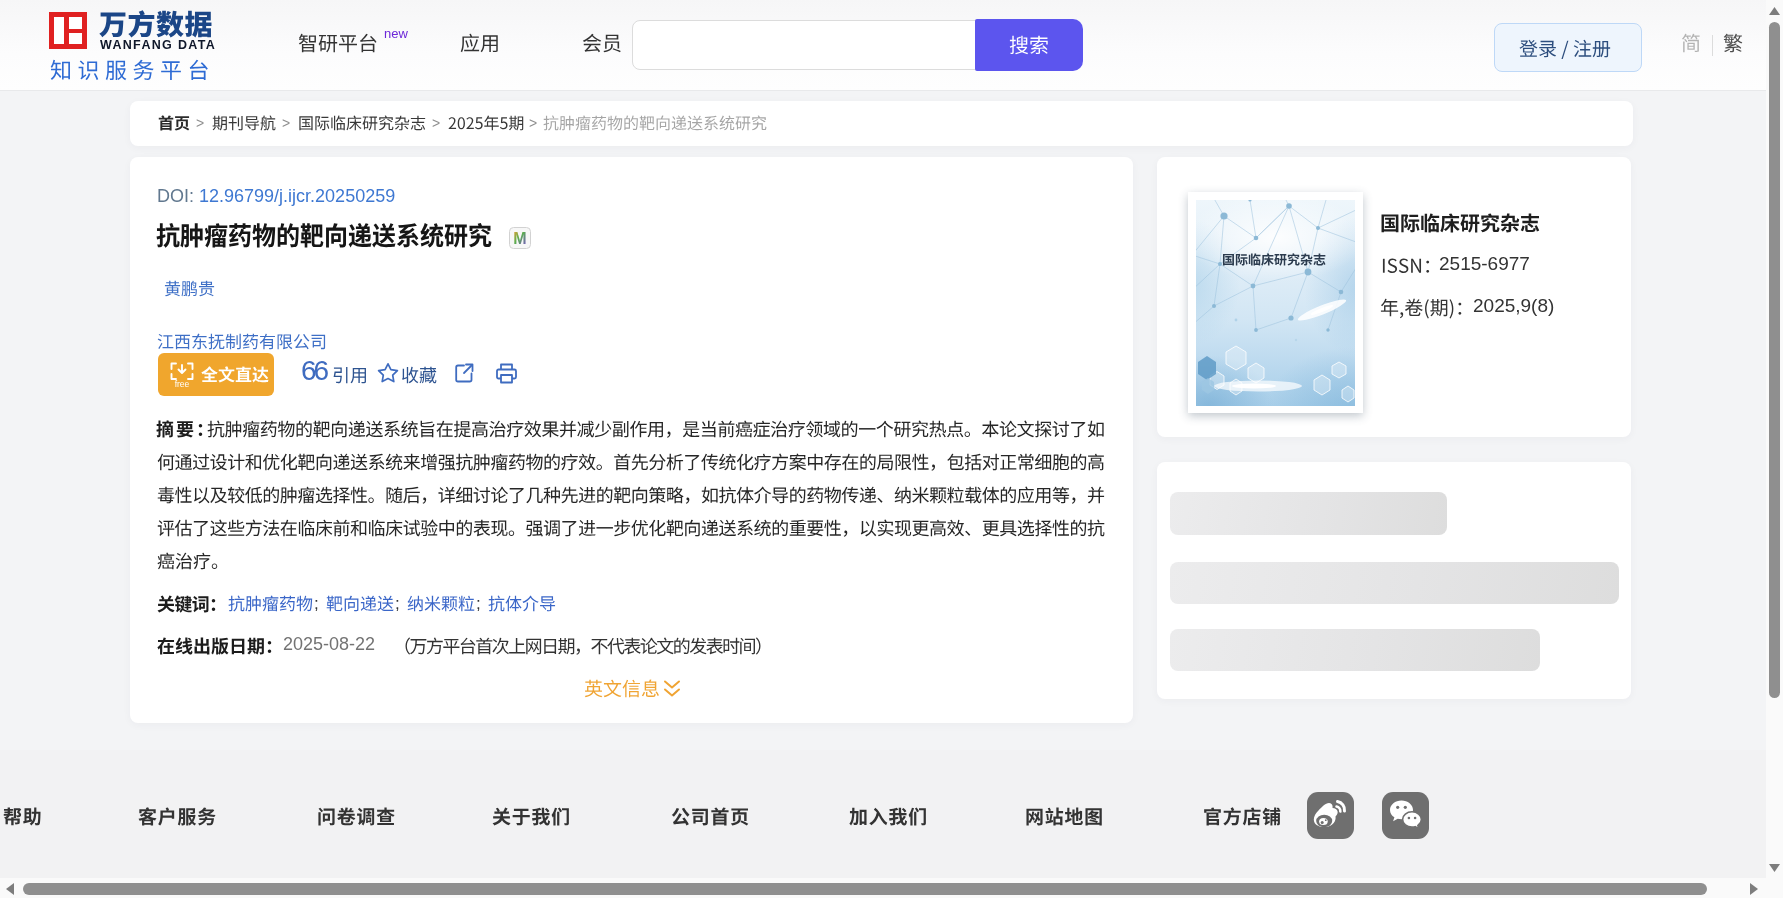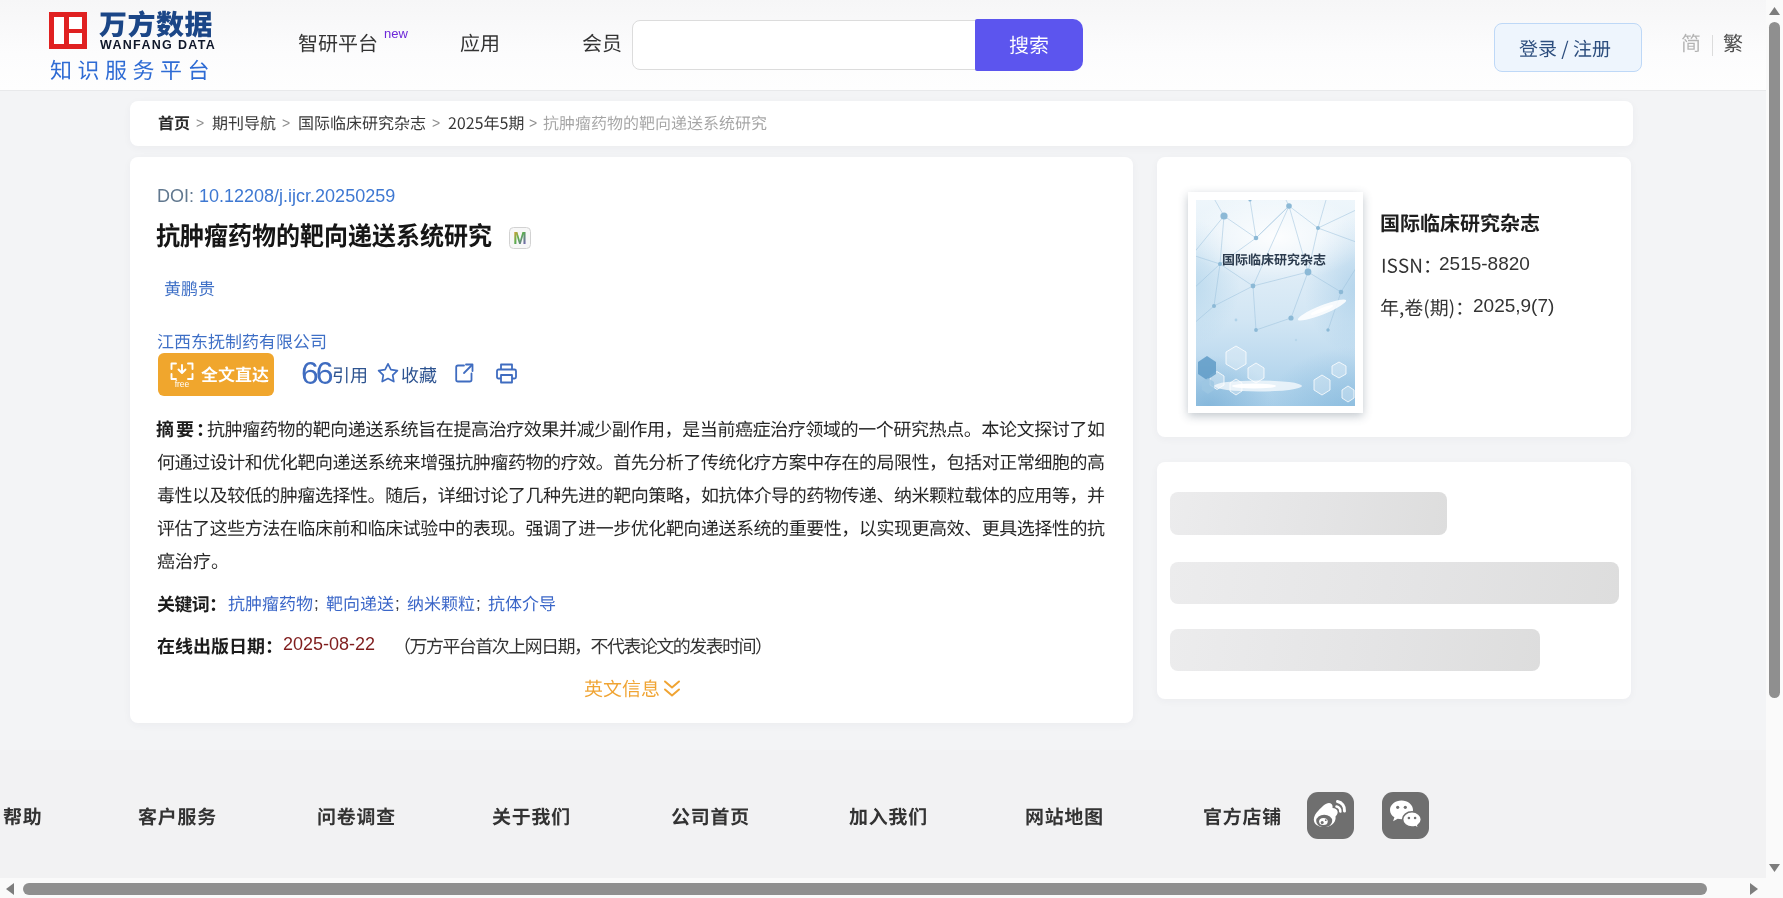--- a/index.html
+++ b/index.html
@@ -398,21 +398,21 @@
       <use href="#gR5411" x="7000"></use>
       <use href="#gR9012" x="8000"></use>
       <use href="#gR9001" x="9000"></use>
       <use href="#gR7CFB" x="10000"></use>
       <use href="#gR7EDF" x="11000"></use>
       <use href="#gR7814" x="12000"></use>
       <use href="#gR7A76" x="13000"></use>
     </g>
   </svg>
 <div class="card" style="left:130px;top:157px;width:1003px;height:566px"></div>
-<div class="lat" style="left:157px;top:187px;font-size:18px;color:#61788f">DOI: <span style="color:#3e78d2">10.12208/j.ijcr.20250259</span></div>
+<div class="lat" style="left:157px;top:187px;font-size:18px;color:#61788f">DOI: <span style="color:#3e78d2">12.96799/j.ijcr.20250259</span></div>
 <svg style="position:absolute;left:156px;top:223.58px;overflow:visible" width="337" height="27">
     <g fill="#161616" transform="translate(0,21.12) scale(0.024,-0.02568)">
       <use href="#gB6297" x="0"></use>
       <use href="#gB80BF" x="1000"></use>
       <use href="#gB7624" x="2000"></use>
       <use href="#gB836F" x="3000"></use>
       <use href="#gB7269" x="4000"></use>
       <use href="#gB7684" x="5000"></use>
       <use href="#gB9776" x="6000"></use>
       <use href="#gB5411" x="7000"></use>
@@ -463,21 +463,21 @@
 <text x="14" y="27" text-anchor="middle" font-family="Liberation Sans,sans-serif" font-size="8.5" fill="#fff" stroke="none">free</text>
   </svg>
 <svg style="position:absolute;left:201px;top:366.4px;overflow:visible" width="69" height="20">
     <g fill="#fff" transform="translate(0,14.96) scale(0.017,-0.017)">
       <use href="#gB5168" x="0"></use>
       <use href="#gB6587" x="1000"></use>
       <use href="#gB76F4" x="2000"></use>
       <use href="#gB8FBE" x="3000"></use>
     </g>
   </svg>
-<div class="lat" style="left:301px;top:357px;font-size:32px;color:#3f6cc0;letter-spacing:-3px">66</div>
+<div class="lat" style="left:301px;top:357px;font-size:28px;color:#3f6cc0;letter-spacing:-3px">66</div>
 <svg style="position:absolute;left:332px;top:366.37px;overflow:visible" width="37" height="21">
     <g fill="#2d5390" transform="translate(0,15.84) scale(0.018,-0.018)">
       <use href="#gR5F15" x="0"></use>
       <use href="#gR7528" x="1000"></use>
     </g>
   </svg>
 <svg style="position:absolute;left:376px;top:361px" width="24" height="24" fill="none" stroke="#3f6cc0" stroke-width="1.7" stroke-linejoin="round">
 <path d="M12 2.8 l2.9 5.9 6.5 0.9 -4.7 4.6 1.1 6.4 -5.8 -3 -5.8 3 1.1 -6.4 -4.7 -4.6 6.5 -0.9 z"></path>
   </svg>
 <svg style="position:absolute;left:401px;top:366.37px;overflow:visible" width="37" height="21">
@@ -788,21 +788,21 @@
     <g fill="#1c1c1c" transform="translate(0,15.84) scale(0.018,-0.018)">
       <use href="#gB5728" x="0"></use>
       <use href="#gB7EBF" x="1000"></use>
       <use href="#gB51FA" x="2000"></use>
       <use href="#gB7248" x="3000"></use>
       <use href="#gB65E5" x="4000"></use>
       <use href="#gB671F" x="5000"></use>
       <use href="#gBFF1A" x="6000"></use>
     </g>
   </svg>
-<div class="lat" style="left:283px;top:635px;font-size:18px;color:#7f1d1d">2025-08-22</div>
+<div class="lat" style="left:283px;top:635px;font-size:18px;color:#737373">2025-08-22</div>
 <svg style="position:absolute;left:393px;top:637.37px;overflow:visible" width="381" height="21">
     <g fill="#333" transform="translate(0,15.84) scale(0.018,-0.018)">
       <use href="#gRFF08" x="0"></use>
       <use href="#gR4E07" x="914"></use>
       <use href="#gR65B9" x="1828"></use>
       <use href="#gR5E73" x="2742"></use>
       <use href="#gR53F0" x="3657"></use>
       <use href="#gR9996" x="4571"></use>
       <use href="#gR6B21" x="5485"></use>
       <use href="#gR4E0A" x="6399"></use>
@@ -910,33 +910,33 @@
   </svg>
 <svg style="position:absolute;left:1381px;top:256.33px;overflow:visible" width="62" height="22">
     <g fill="#333" transform="translate(0,16.72) scale(0.019,-0.019)">
       <use href="#gR0049" x="0"></use>
       <use href="#gR0053" x="293"></use>
       <use href="#gR0053" x="889"></use>
       <use href="#gR004E" x="1485"></use>
       <use href="#gRFF1A" x="2208"></use>
     </g>
   </svg>
-<div class="lat" style="left:1439px;top:254px;font-size:19px;color:#333">2515-8820</div>
+<div class="lat" style="left:1439px;top:254px;font-size:19px;color:#333">2515-6977</div>
 <svg style="position:absolute;left:1380px;top:298.33px;overflow:visible" width="96" height="22">
     <g fill="#333" transform="translate(0,16.72) scale(0.019,-0.019)">
       <use href="#gR5E74" x="0"></use>
       <use href="#gR002C" x="1000"></use>
       <use href="#gR5377" x="1278"></use>
       <use href="#gR0028" x="2278"></use>
       <use href="#gR671F" x="2616"></use>
       <use href="#gR0029" x="3616"></use>
       <use href="#gRFF1A" x="3954"></use>
     </g>
   </svg>
-<div class="lat" style="left:1473px;top:296px;font-size:19px;color:#333">2025,9(7)</div>
+<div class="lat" style="left:1473px;top:296px;font-size:19px;color:#333">2025,9(8)</div>
 <div class="card" style="left:1157px;top:462px;width:474px;height:237px"></div>
 <div class="ab" style="left:1170px;top:492px;width:277px;height:43px;border-radius:8px;background:linear-gradient(100deg,#ececed 0%,#e4e4e5 55%,#dddddd 100%)"></div>
 <div class="ab" style="left:1170px;top:562px;width:449px;height:42px;border-radius:8px;background:linear-gradient(100deg,#ececed 0%,#e4e4e5 55%,#dddddd 100%)"></div>
 <div class="ab" style="left:1170px;top:629px;width:370px;height:42px;border-radius:8px;background:linear-gradient(100deg,#ececed 0%,#e4e4e5 55%,#dddddd 100%)"></div>
 <div class="ab" style="left:0;top:750px;width:1766px;height:130px;background:#f2f2f3"></div>
 <svg style="position:absolute;left:3px;top:807.34px;overflow:visible" width="40" height="22">
     <g fill="#333" transform="translate(0,16.72) scale(0.019,-0.019)">
       <use href="#gB5E2E" x="0"></use>
       <use href="#gB52A9" x="1037"></use>
     </g>

